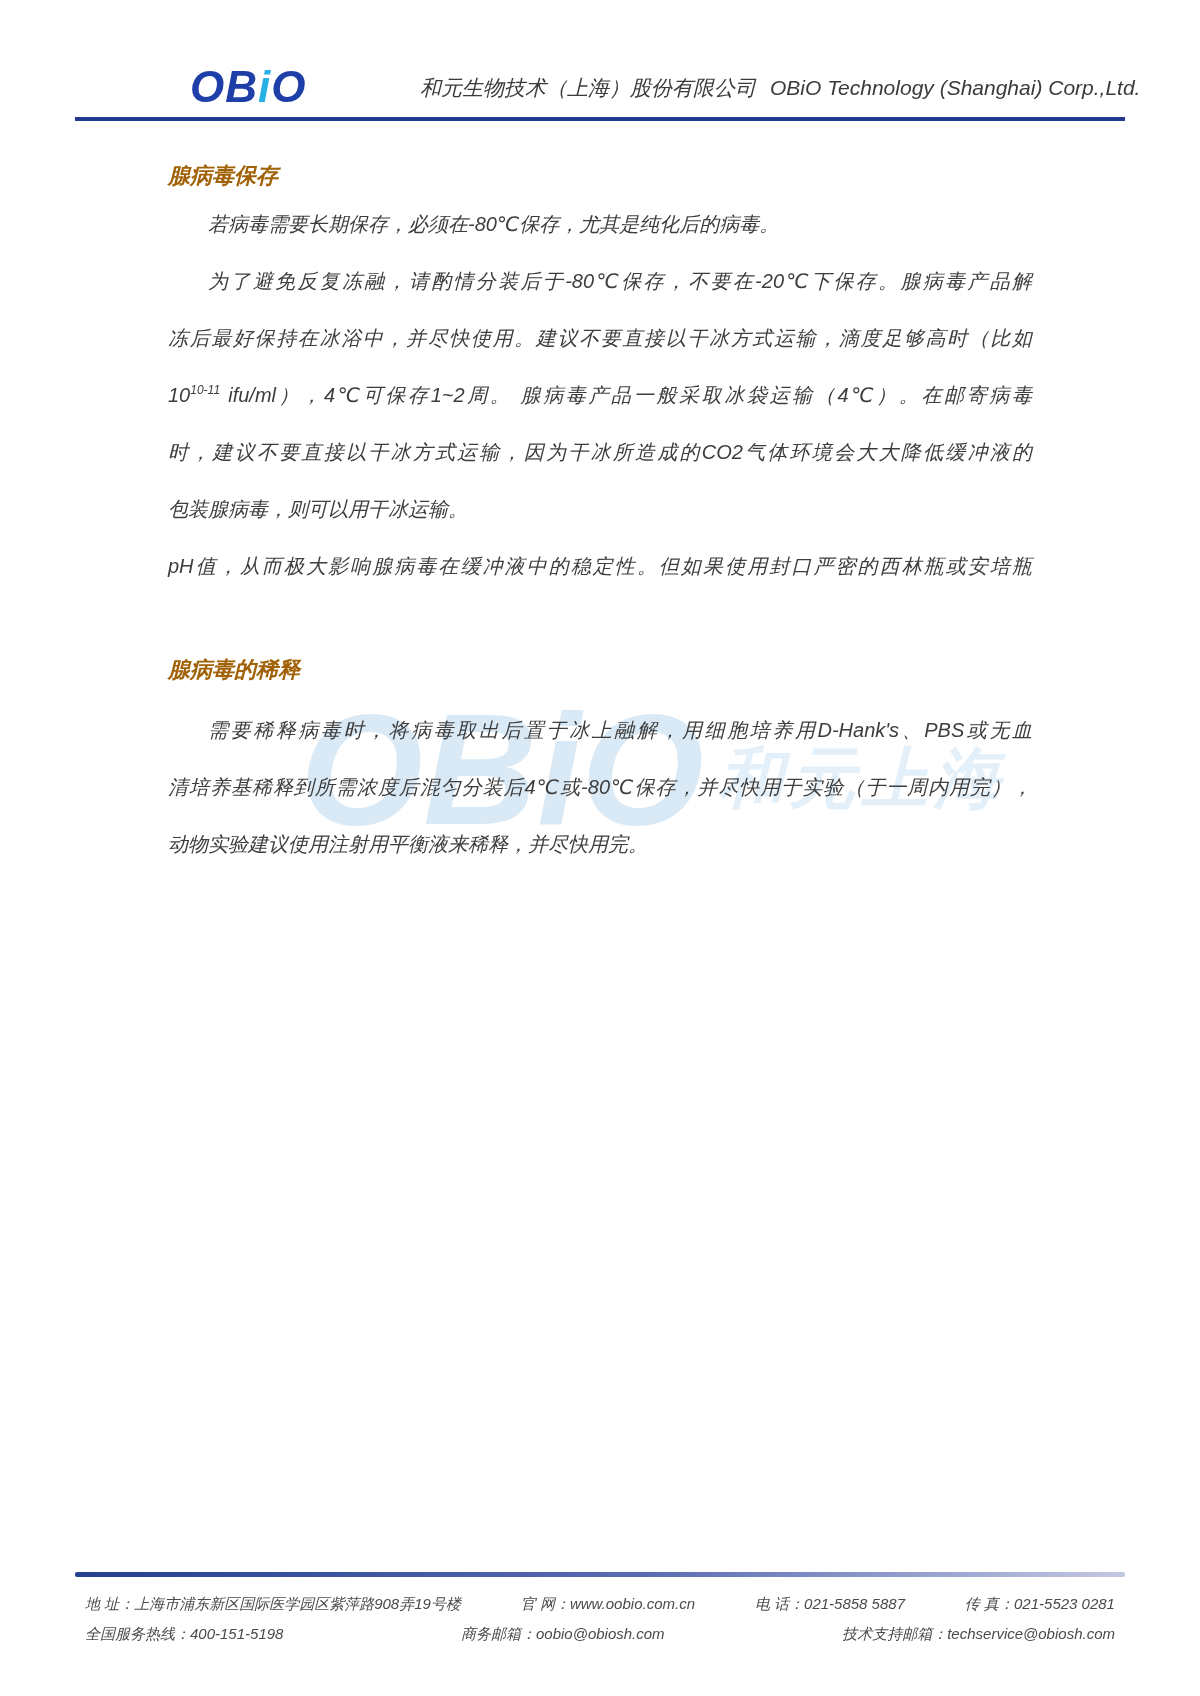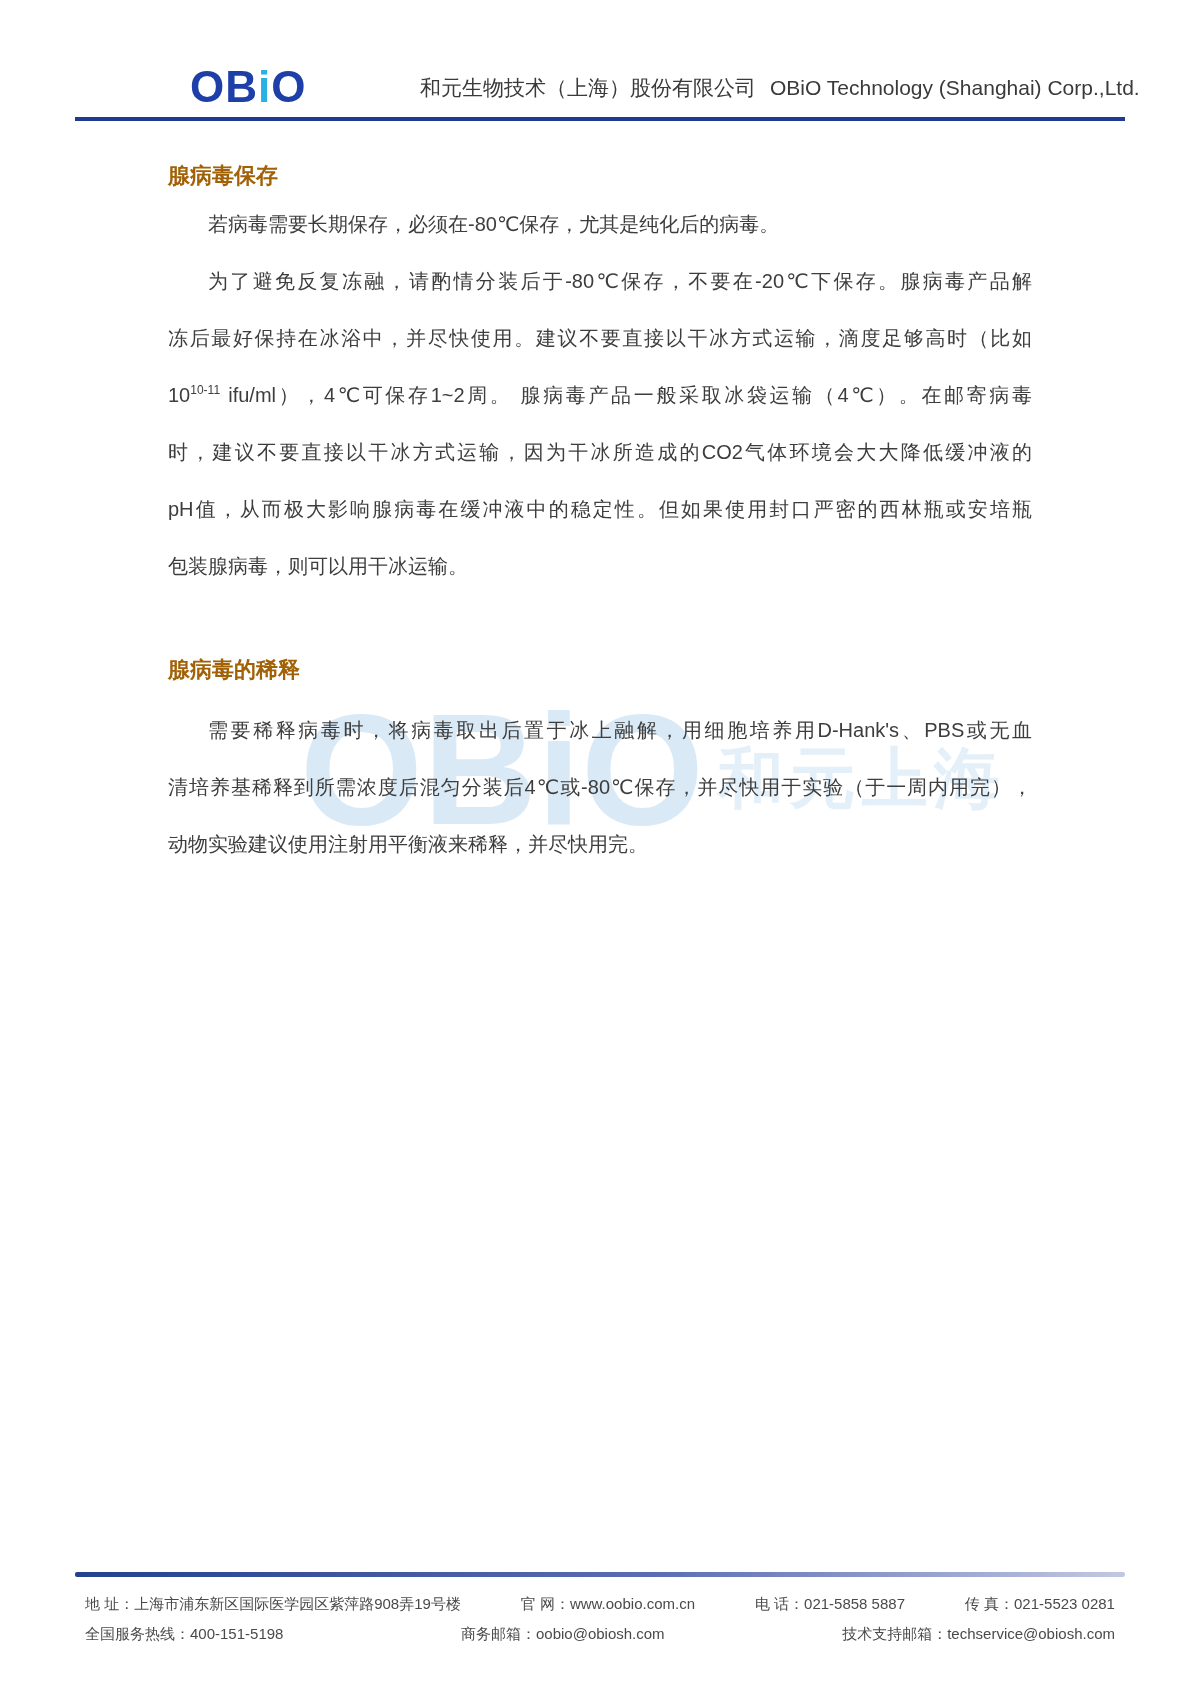--- a/index.html
+++ b/index.html
@@ -6,20 +6,21 @@
   html, body { background: #ffffff; }
   body { font-family: "Liberation Sans", "DejaVu Sans", sans-serif; }
 
   .page {
     position: relative;
     width: 1200px;
     height: 1696px;
     margin: 0 auto;
     background: #ffffff;
     overflow: hidden;
+    font-style: italic;
   }
 
   
   .header { position: absolute; top: 60px; left: 0; width: 100%; height: 58px; }
   .logo {
     position: absolute; left: 190px; top: 2px;
     font-size: 44px; font-weight: bold; letter-spacing: 1px;
     font-family: "Liberation Sans", sans-serif;
   }
   .logo .lg-dark { color: #1e3fa8; }
@@ -110,22 +111,22 @@
 
     <div class="para-block">
       <div class="bl indent last">若病毒需要长期保存，必须在-80℃保存，尤其是纯化后的病毒。</div>
     </div>
 
     <div class="para-block">
       <div class="bl indent">为了避免反复冻融，请酌情分装后于-80℃保存，不要在-20℃下保存。腺病毒产品解</div>
       <div class="bl">冻后最好保持在冰浴中，并尽快使用。建议不要直接以干冰方式运输，滴度足够高时（比如</div>
       <div class="bl"><span>10</span><sup>10-11</sup><span> ifu/ml），4℃可保存1~2周。 腺病毒产品一般采取冰袋运输（4℃）。在邮寄病毒</span></div>
       <div class="bl">时，建议不要直接以干冰方式运输，因为干冰所造成的CO2气体环境会大大降低缓冲液的</div>
+      <div class="bl last">包装腺病毒，则可以用干冰运输。</div>
       <div class="bl">pH值，从而极大影响腺病毒在缓冲液中的稳定性。但如果使用封口严密的西林瓶或安培瓶</div>
-      <div class="bl last">包装腺病毒，则可以用干冰运输。</div>
     </div>
 
     <div class="sec-heading second">腺病毒的稀释</div>
 
     <div class="para-block second">
       <div class="bl indent">需要稀释病毒时，将病毒取出后置于冰上融解，用细胞培养用D-Hank's、PBS或无血</div>
       <div class="bl">清培养基稀释到所需浓度后混匀分装后4℃或-80℃保存，并尽快用于实验（于一周内用完），</div>
       <div class="bl last">动物实验建议使用注射用平衡液来稀释，并尽快用完。</div>
     </div>
 

